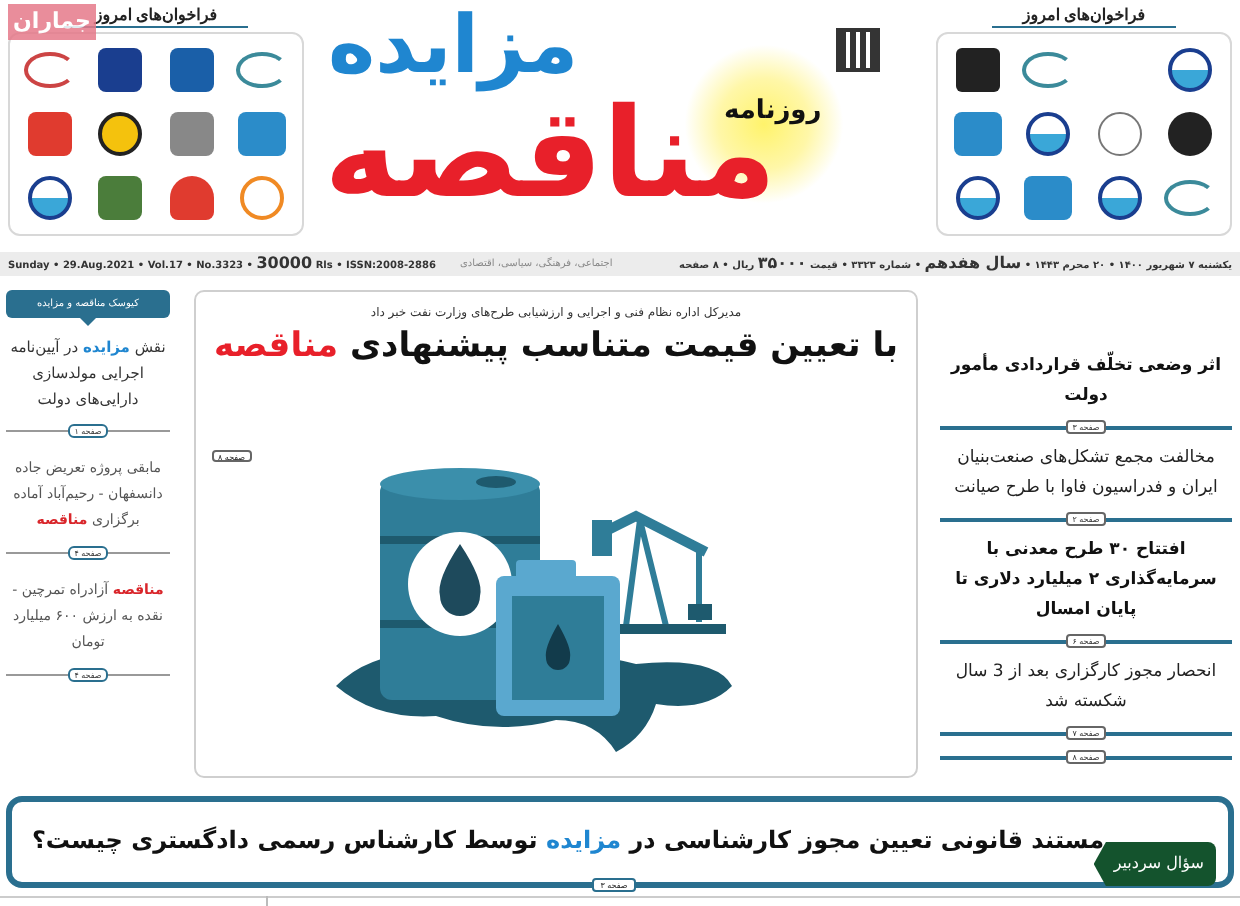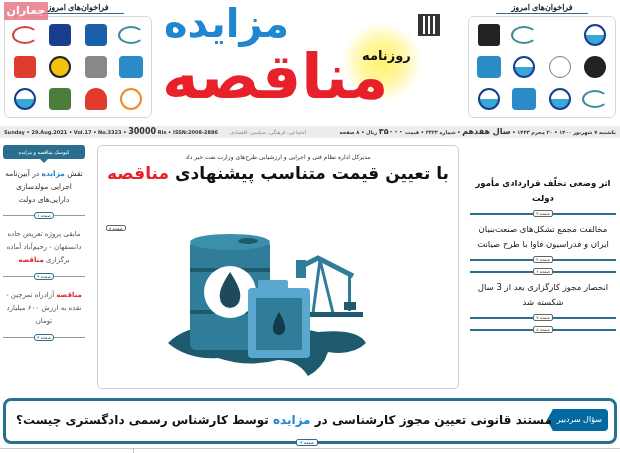--- a/index.html
+++ b/index.html
@@ -67,21 +67,21 @@
   
   .rightcol { position: absolute; left: 470px; top: 140px; width: 146px; margin-top: 32px; }
   .r-item { direction: rtl; text-align: center; font-size: 8.5px; line-height: 15px; color: #222; padding-top: 4px; }
   .r-item.bold { font-weight: bold; color: #111; }
   .r-sep { position: relative; height: 9px; margin-top: 3px; }
   .r-sep::before { content: ""; position: absolute; left: 0; right: 0; top: 4px; border-top: 2px solid #2a6f8f; }
   .r-sep span { position: relative; display: block; margin: 0 auto; width: 20px; height: 7px; font-size: 4px; line-height: 6px; text-align: center; background: #fff; border: 1px solid #666; border-radius: 2px; top: 1px; color: #333; }
 
   
   .question { position: absolute; left: 3px; top: 398px; width: 614px; height: 46px; border: 3px solid #2a6f8f; border-radius: 8px; background: #fff; }
-  .q-label { position: absolute; right: 6px; top: 8px; height: 22px; background: #0369a1; color: #fff; font-size: 8px; line-height: 22px; padding: 0 6px 0 10px; border-radius: 4px 4px 4px 4px; direction: rtl; clip-path: polygon(0 50%, 10% 0, 100% 0, 100% 100%, 10% 100%); }
+  .q-label { position: absolute; right: 6px; top: 20px; height: 22px; background: #14532d; color: #fff; font-size: 8px; line-height: 22px; padding: 0 6px 0 10px; border-radius: 4px 4px 4px 4px; direction: rtl; clip-path: polygon(0 50%, 10% 0, 100% 0, 100% 100%, 10% 100%); }
   .q-text { position: absolute; right: 62px; top: 8px; left: 8px; direction: rtl; text-align: right; font-size: 12px; font-weight: bold; line-height: 22px; color: #111; white-space: nowrap; letter-spacing: -0.4px; }
   .q-text .blue { color: #1f86d0; }
   .q-page { position: absolute; left: 290px; bottom: -5px; width: 22px; height: 7px; font-size: 4px; line-height: 6px; text-align: center; background: #fff; border: 1px solid #2a6f8f; border-radius: 2px; }
   .bottom-line { position: absolute; left: 0; top: 448px; width: 620px; border-top: 1px solid #ccc; }
   .bottom-tick { position: absolute; left: 133px; top: 448px; height: 5px; border-left: 1px solid #bbb; }
 </style>
 </head>
 <body>
 
 <div class="masthead">
@@ -253,20 +253,21 @@
 
 <div class="rightcol">
   <div class="r-item bold">اثر وضعی تخلّف قراردادی مأمور دولت</div>
   <div class="r-sep">
       <span>صفحه ۳</span>
     </div>
   <div class="r-item">مخالفت مجمع تشکل‌های صنعت‌بنیان ایران و فدراسیون فاوا با طرح صیانت</div>
   <div class="r-sep">
       <span>صفحه ۲</span>
     </div>
+  <div class="r-item bold">افتتاح ۳۰ طرح معدنی با سرمایه‌گذاری ۲ میلیارد دلاری تا پایان امسال</div>
   <div class="r-sep">
       <span>صفحه ۶</span>
     </div>
   <div class="r-item">انحصار مجوز کارگزاری بعد از 3 سال شکسته شد</div>
   <div class="r-sep">
       <span>صفحه ۷</span>
     </div>
   <div class="r-sep">
       <span>صفحه ۸</span>
     </div>

